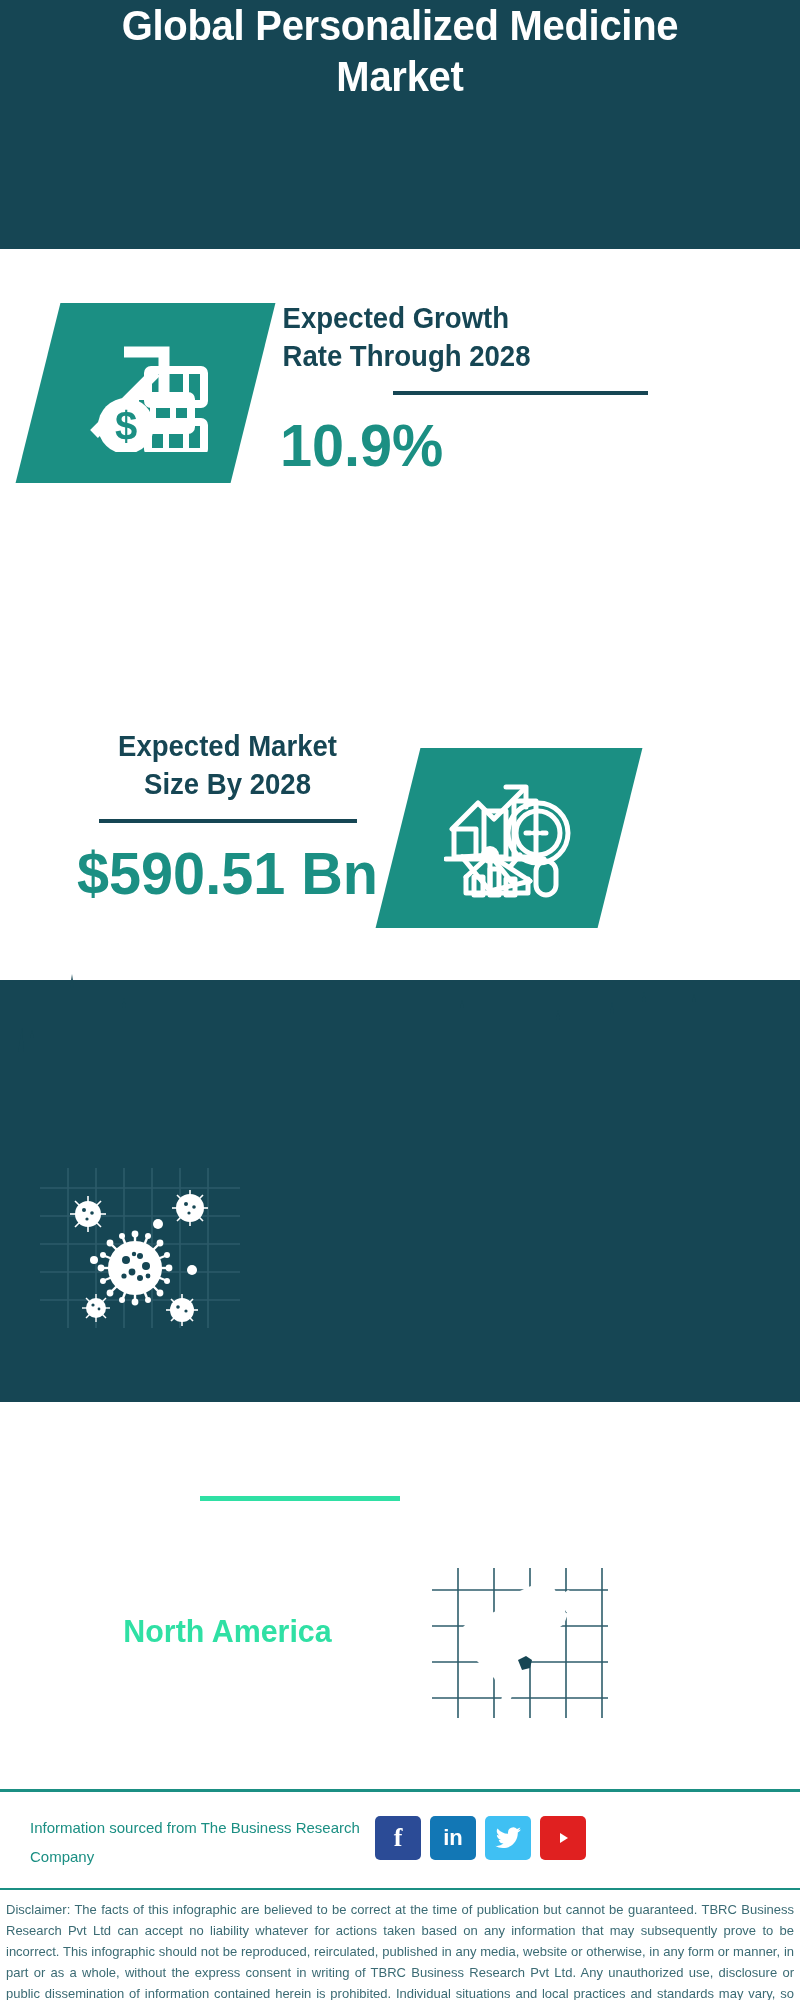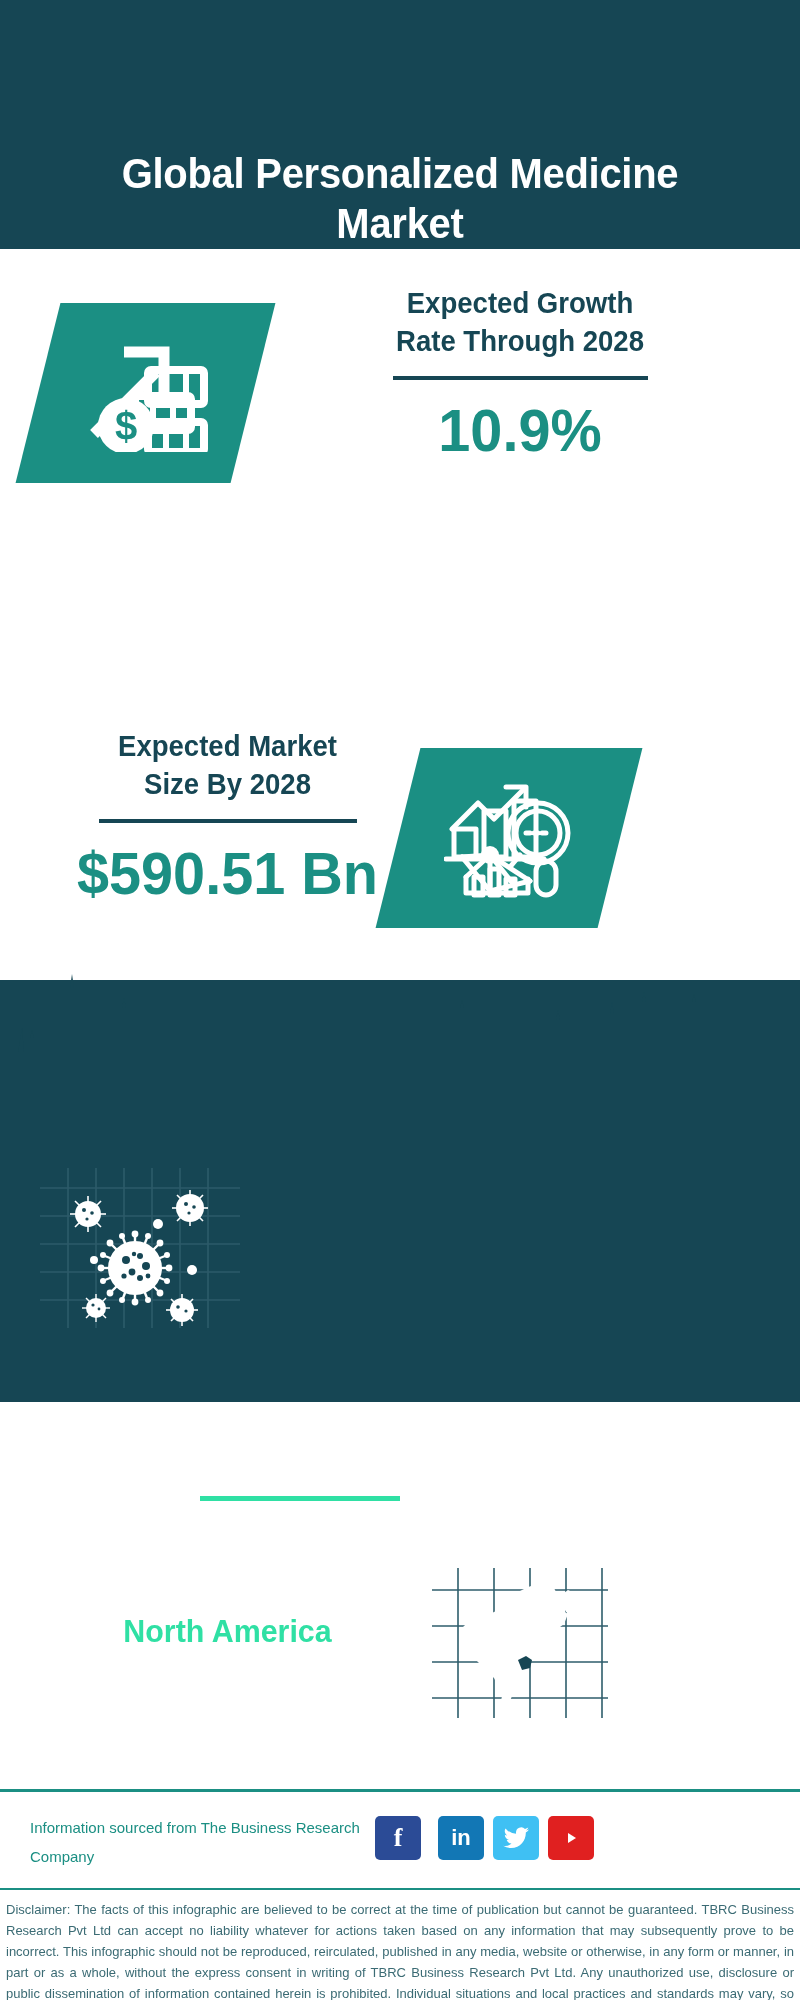--- a/index.html
+++ b/index.html
@@ -11,21 +11,21 @@
     height: 2000px;
     position: relative;
     overflow: hidden;
   }
   .page { position: relative; width: 800px; height: 2000px; background: #fff; }
 
   
   .header {
     position: absolute; left: 0; top: 0; width: 800px; height: 249px;
     background: #164654;
-    display: flex; align-items: flex-end; justify-content: center;
+    display: flex; align-items: flex-start; justify-content: center;
   }
   .header-title {
     color: #ffffff;
     font-size: 43px;
     font-weight: bold;
     line-height: 1.18;
     text-align: center;
     letter-spacing: -0.3px;
     padding: 0 60px;
     transform: scaleX(0.93);
@@ -41,22 +41,22 @@
     width: 215px; height: 180px;
     background: #1b8f83;
     transform: skewX(-14deg);
   }
   .para-left-inner {
     transform: skewX(14deg);
     width: 100%; height: 100%;
     display: flex; align-items: center; justify-content: center;
   }
   .growth-text-wrap {
-    position: absolute; left: 270px; top: 36px; width: 500px;
-    text-align: center;
+    position: absolute; left: 270px; top: 51px; width: 500px;
+    text-align: left;
   }
   .stat-label {
     color: #164654;
     font-size: 29px;
     font-weight: bold;
     line-height: 1.3;
     transform: scaleX(0.95);
   }
   .rule-dark {
     width: 255px; height: 4px; background: #164654;
@@ -147,21 +147,21 @@
   .footer-line {
     color: #1b8f83; font-size: 15px; line-height: 1.9;
   }
   .social { position: absolute; left: 375px; top: 24px; display: flex; gap: 9px; }
   .sicon {
     width: 46px; height: 44px; border-radius: 5px;
     display: flex; align-items: center; justify-content: center;
     color: #fff; font-weight: bold;
   }
   .fb { background: #2b4b96; }
-  .li { background: #1277b5; margin-left: 8px; }
+  .li { background: #1277b5; }
   .tw { background: #3fc0f3; }
   .yt { background: #e02020; }
 
   .disclaimer-sep { position: absolute; left: 0; top: 1888px; width: 800px; height: 2px; background: #1b8f83; }
   .disclaimer {
     position: absolute; left: 0; top: 1893px; width: 800px; height: 107px;
     background: #ffffff;
     padding: 6px 6px 0 6px;
     color: #3b6b74; font-size: 13px; line-height: 1.62;
     text-align: justify;

